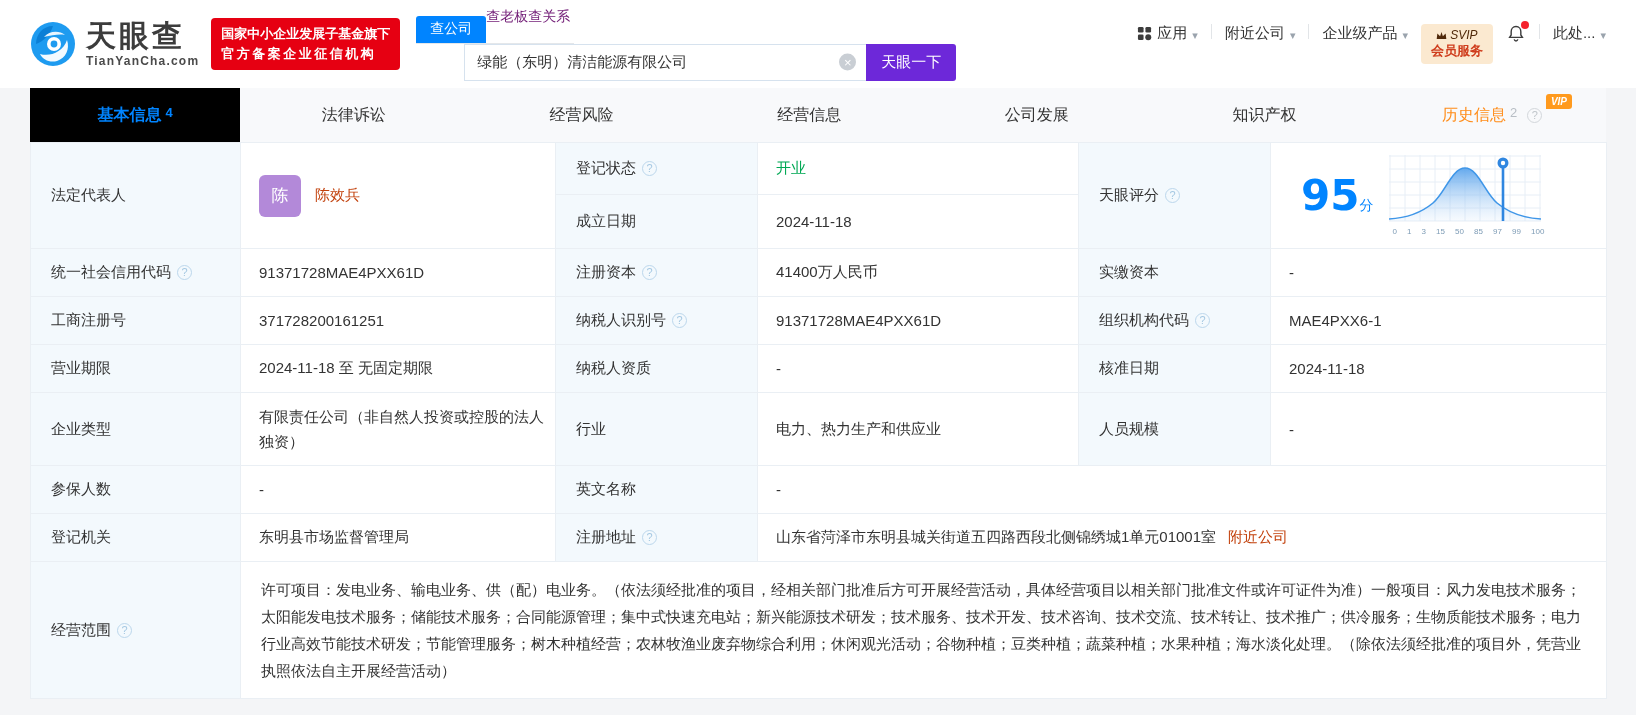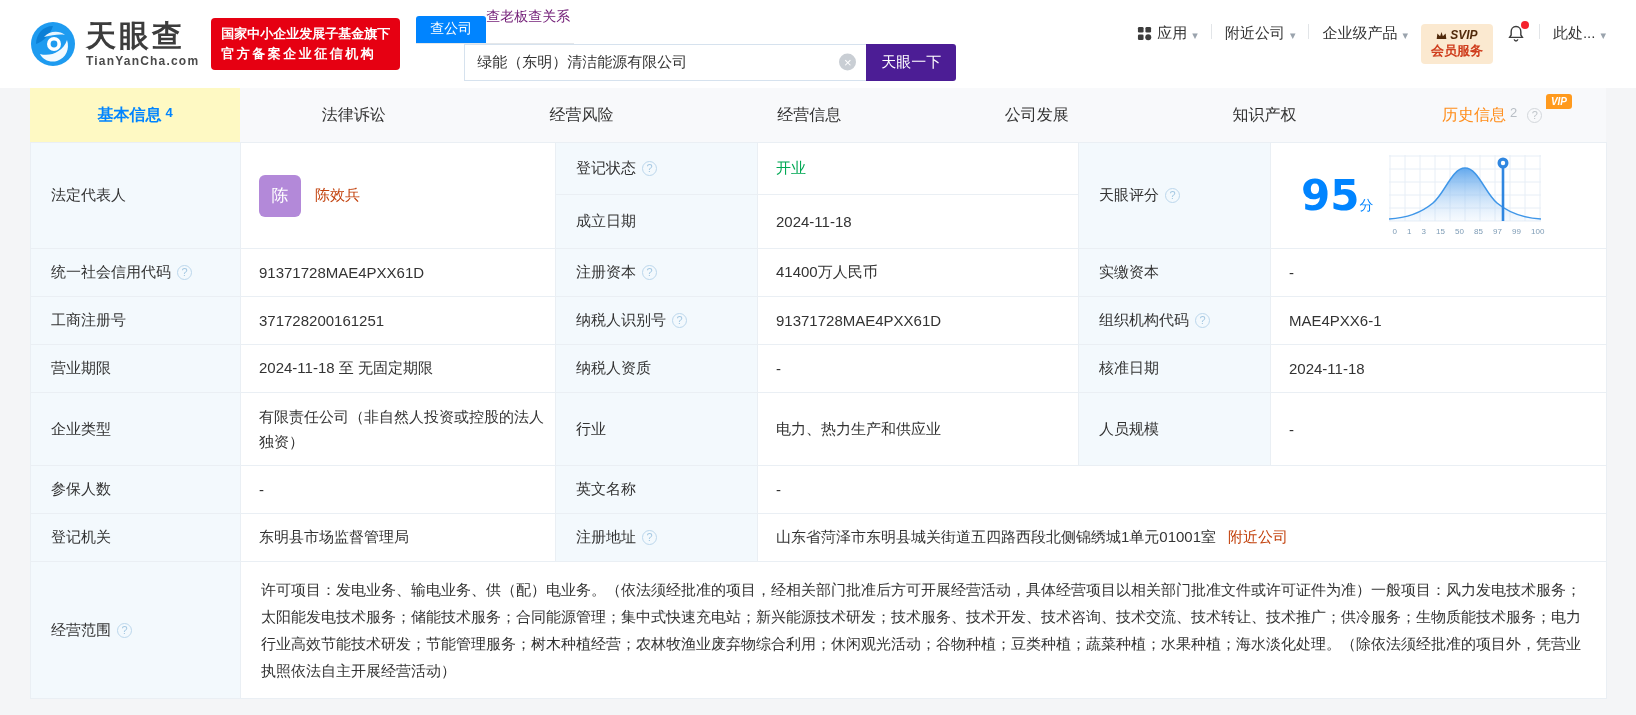--- a/index.html
+++ b/index.html
@@ -24,40 +24,40 @@
   .stab.active { background:#0084ff; color:#fff; padding:4px 14px 5px; border-radius:3px 3px 0 0; }
   .search-row { display:flex; height:37px; margin-top:0;padding-left:48px; }
   .input-box { position:relative; flex:1; }
   .input-box input { width:100%; height:100%; border:1px solid #d6e2ee; border-right:none;
     padding:0 36px 0 12px; font-size:15px; color:#333; outline:none;
     font-family:"Liberation Sans","DejaVu Sans",sans-serif; }
   .clear-icon { position:absolute; right:10px; top:50%; transform:translateY(-50%);
     width:17px; height:17px; border-radius:50%; background:#c9ced4; color:#fff;
     display:flex; align-items:center; justify-content:center; font-size:13px; cursor:pointer; }
   .clear-icon::after { content:"×"; line-height:1; }
-  .search-btn { width:90px; background:#4c1d95; color:#fff; border:none; font-size:15px;
+  .search-btn { width:90px; background:#6d28d9; color:#fff; border:none; font-size:15px;
     cursor:pointer; border-radius:0 3px 3px 0; font-family:"Liberation Sans",sans-serif; }
   .nav { margin-left:auto; display:flex; align-items:flex-start; gap:13px; font-size:15px; color:#333; }
   .nav-item { display:flex; align-items:center; gap:5px; cursor:pointer; white-space:nowrap; }
   .caret::after { content:"▾"; font-size:11px; color:#9aa3ad; }
   .divider { width:1px; height:15px; background:#e2e5e8; }
   .svip-badge { background:#fbe9d0; border-radius:4px; padding:4px 10px; text-align:center;
     line-height:1.25; cursor:pointer; }
   .svip-top { display:flex; align-items:center; justify-content:center; gap:3px;
-    font-size:12px; font-weight:700; font-style:italic; color:#50290a; }
+    font-size:12px; font-weight:400; font-style:italic; color:#50290a; }
   .svip-bottom { font-size:13px; font-weight:700; color:#cf3d1d; }
   .bell-wrap { position:relative; cursor:pointer; display:flex; }
   .bell-dot { position:absolute; top:-3px; right:-3px; width:8px; height:8px;
     border-radius:50%; background:#f5222d; }
   
   .content { margin:0 30px; width:1576px; }
   .tab-bar { display:flex; height:54px; background:#f8f9fb; font-size:16px; }
   .tab { flex:1; display:flex; align-items:center; justify-content:center; gap:4px;
     cursor:pointer; color:#333; position:relative; }
-  .tab.active { flex:none; width:210px; background:#fef9c3; color:#0084ff; font-weight:700; }
+  .tab.active { flex:none; width:210px; background:#000000; color:#0084ff; font-weight:700; }
   .tab .cnt { font-size:13px; margin-top:-6px; }
   .tab.active .cnt { color:#0084ff; }
   .tab-history { color:#ff8d1a; }
   .tab-history .cnt { color:#b8bec5; font-size:13px; }
   .vip-tag { position:absolute; top:6px; right:34px; background:#ff9a1e; color:#fff;
     font-size:10px; font-style:italic; font-weight:700; padding:1px 5px;
     border-radius:3px 3px 3px 0; line-height:1.3; }
   .help { display:inline-flex; width:15px; height:15px; border:1px solid #bcd7ec;
     border-radius:50%; color:#a5c8e2; font-size:11px; align-items:center;
     justify-content:center; margin-left:6px; flex:none; cursor:pointer; }

